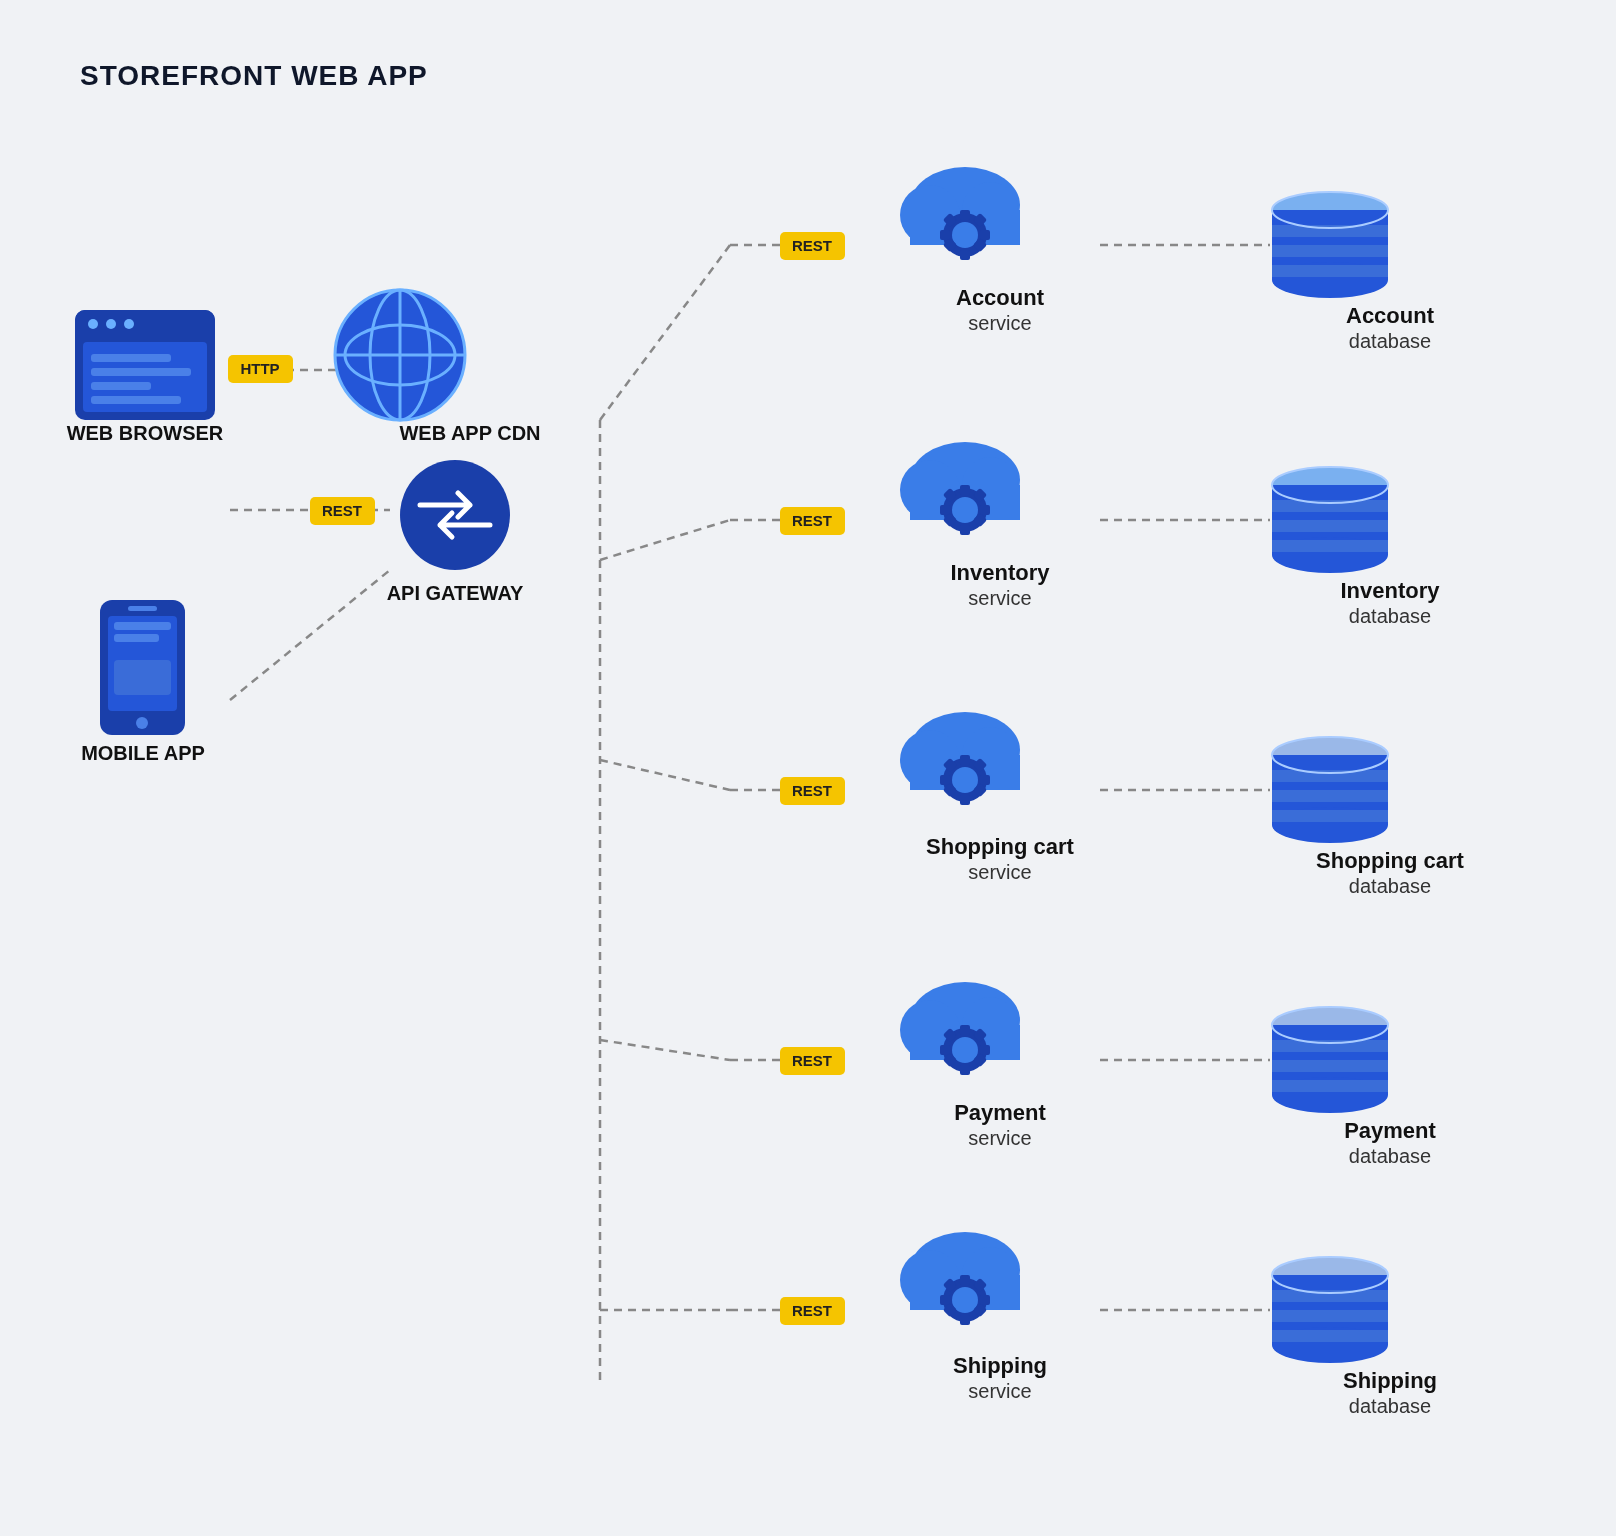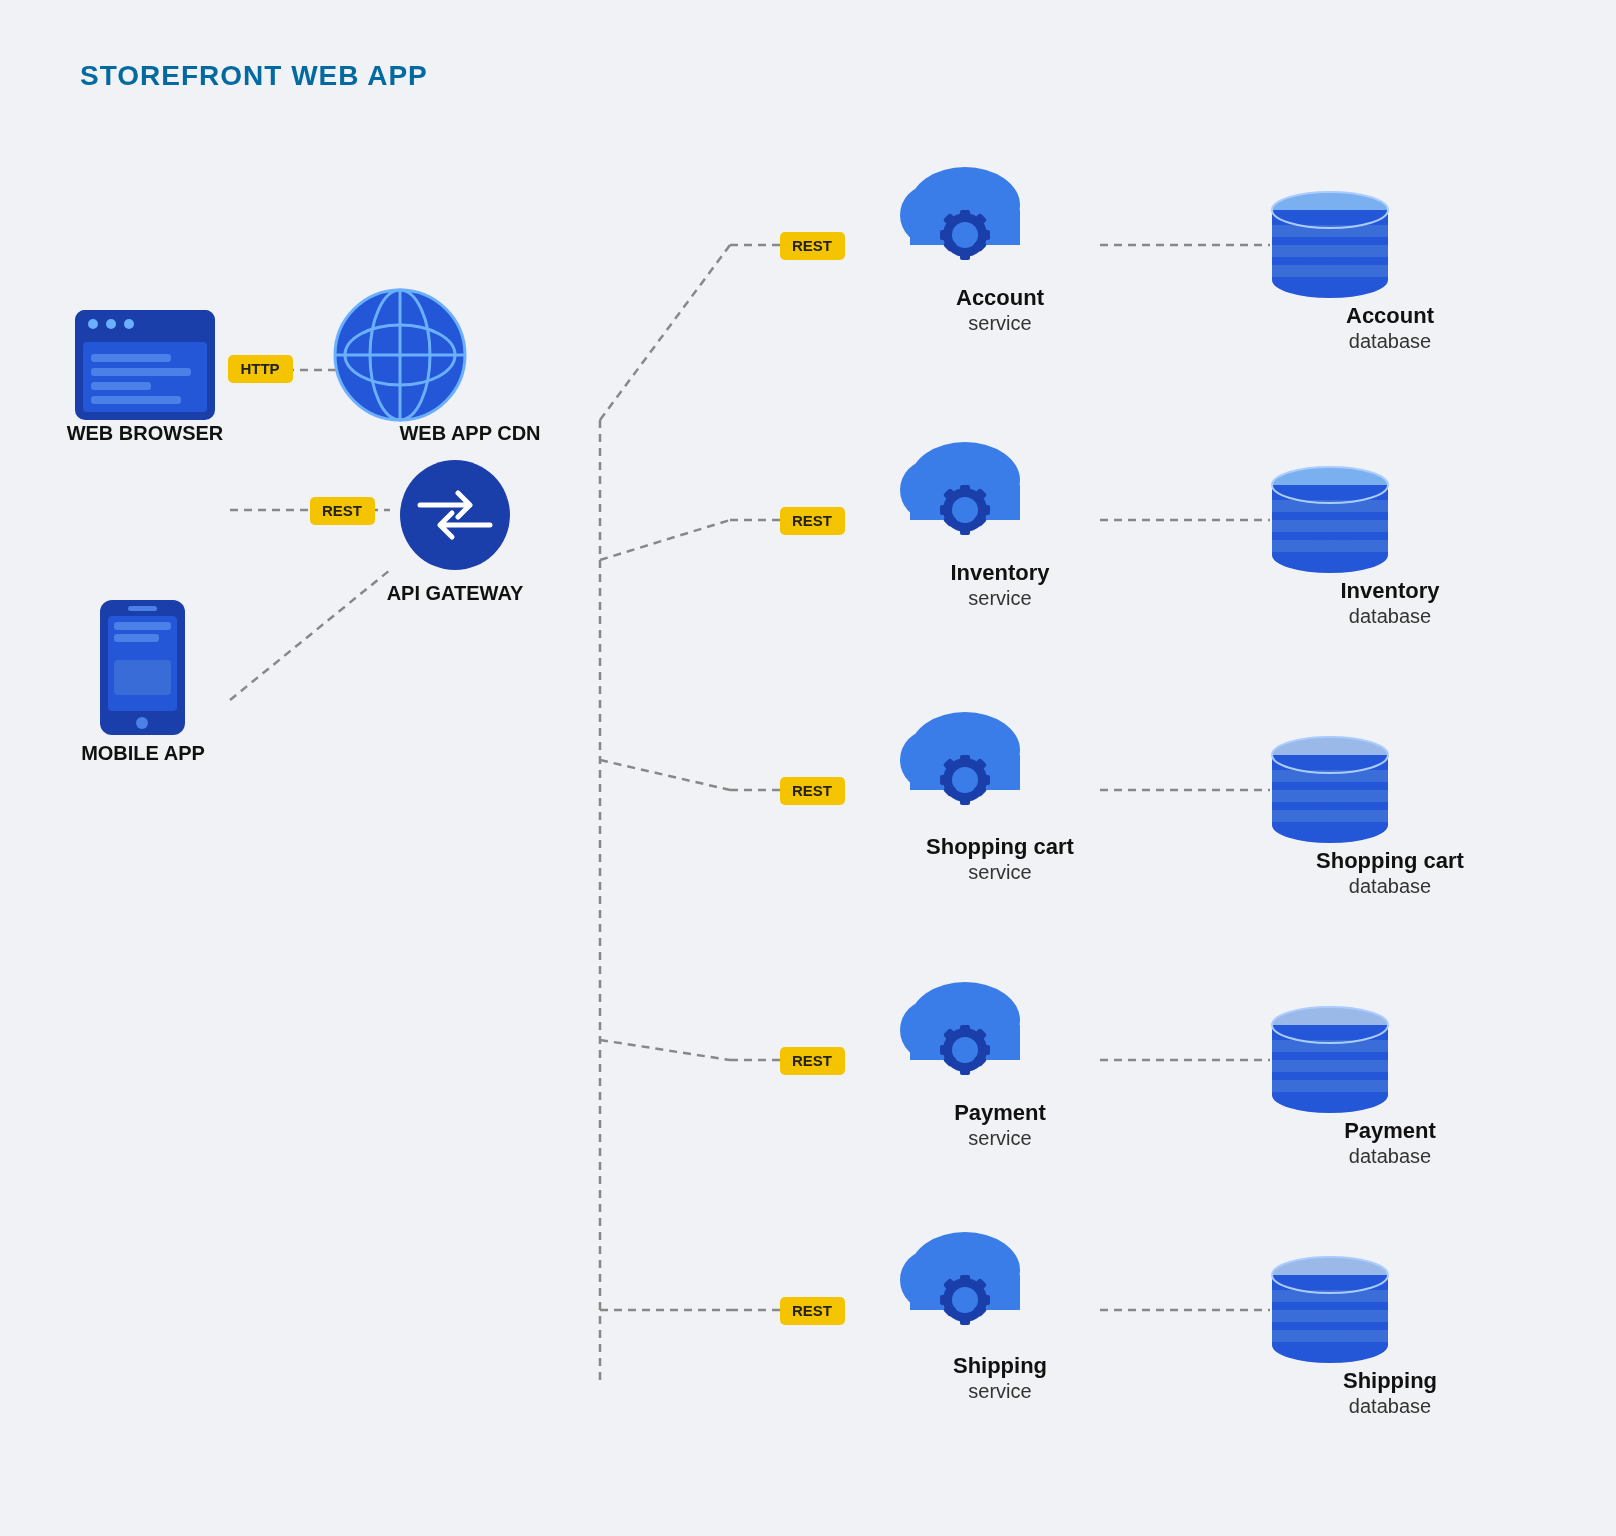--- a/index.html
+++ b/index.html
@@ -14,21 +14,21 @@
     .diagram-container {
       width: 1616px;
       height: 1536px;
       position: relative;
       padding: 60px 80px;
     }
     .page-title {
       font-size: 28px;
       font-weight: 900;
       letter-spacing: 1px;
-      color: #0369a1;
+      color: #0f172a;
       margin-bottom: 40px;
       text-transform: uppercase;
     }
     svg.diagram-svg {
       position: absolute;
       top: 0; left: 0;
       width: 1616px;
       height: 1536px;
       pointer-events: none;
     }

